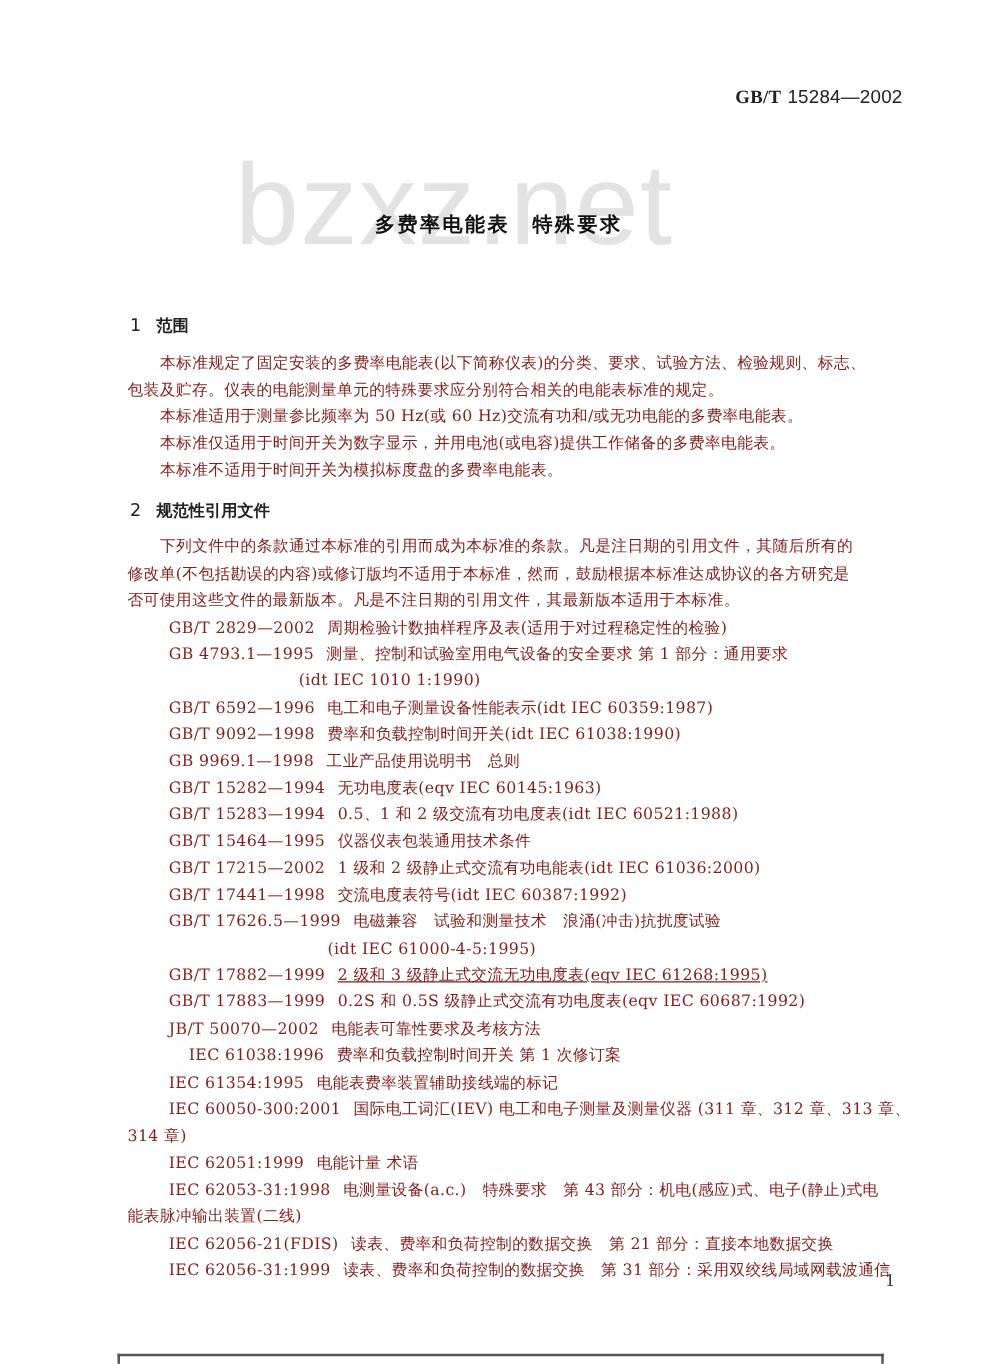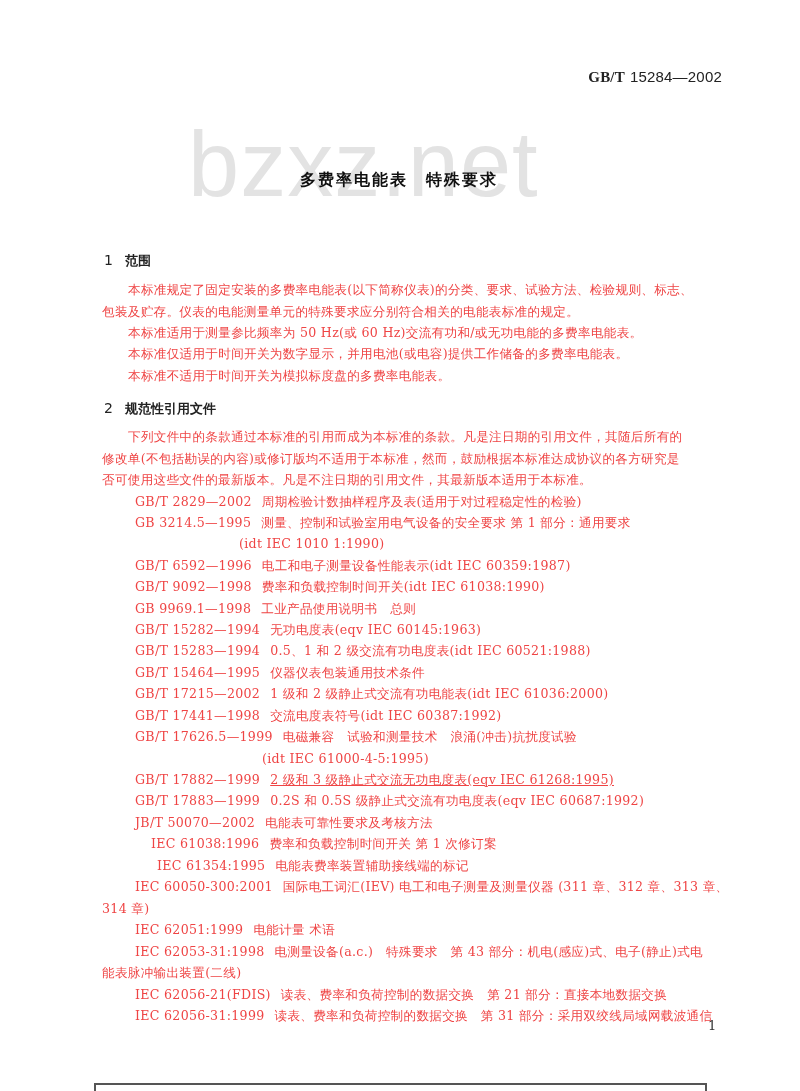--- a/index.html
+++ b/index.html
@@ -14,21 +14,21 @@
   .watermark {
     left: 188px; top: 118px; font-family: "Liberation Sans", sans-serif; font-weight: normal;
     font-size: 92px; color: #e3e3e3; letter-spacing: 1px; line-height: 1; z-index: 0;
   }
   .doc-title {
     left: 300px; top: 170px; font-family: "DejaVu Sans", sans-serif; font-weight: bold;
     font-size: 16px; letter-spacing: 2px; color: #111; z-index: 1;
   }
   .heading { font-family: "DejaVu Sans", sans-serif; font-weight: bold; font-size: 13px; color: #222; }
   .heading .num { font-weight: normal; font-size: 14px; margin-right: 12px; }
-  .line { font-size: 12.6px; color: #ef4444; letter-spacing: 0.3px; }
+  .line { font-size: 12.6px; color: #7f1d1d; letter-spacing: 0.3px; }
   .ref-code { display: inline-block; margin-right: 10px; }
   .page-no { font-size: 13px; color: #333; }
   .bottom-box {
     position: absolute; left: 94px; top: 1083px; width: 609px; height: 20px;
     border: 2px solid #555; border-bottom: none;
   }
 </style>
 </head>
 <body>
 
@@ -51,37 +51,37 @@
 <div class="abs line" style="left:128px; top:368px;">本标准不适用于时间开关为模拟标度盘的多费率电能表。</div>
 
 <div class="abs heading" style="left:104px; top:400px;">
   <span class="num">2</span><span>规范性引用文件</span>
 </div>
 <div class="abs line" style="left:128px; top:429px;">下列文件中的条款通过本标准的引用而成为本标准的条款。凡是注日期的引用文件，其随后所有的</div>
 <div class="abs line" style="left:102px; top:451px;">修改单(不包括勘误的内容)或修订版均不适用于本标准，然而，鼓励根据本标准达成协议的各方研究是</div>
 <div class="abs line" style="left:102px; top:472px;">否可使用这些文件的最新版本。凡是不注日期的引用文件，其最新版本适用于本标准。</div>
 
 <div class="abs line" style="left:135px; top:494px;"><span class="ref-code">GB/T 2829—2002</span><span>周期检验计数抽样程序及表(适用于对过程稳定性的检验)</span></div>
-<div class="abs line" style="left:135px; top:515px;"><span class="ref-code">GB 3214.5—1995</span><span>测量、控制和试验室用电气设备的安全要求 第 1 部分：通用要求</span></div>
+<div class="abs line" style="left:135px; top:515px;"><span class="ref-code">GB 4793.1—1995</span><span>测量、控制和试验室用电气设备的安全要求 第 1 部分：通用要求</span></div>
 <div class="abs line" style="left:239px; top:536px;">(idt IEC 1010 1:1990)</div>
 <div class="abs line" style="left:135px; top:558px;"><span class="ref-code">GB/T 6592—1996</span><span>电工和电子测量设备性能表示(idt IEC 60359:1987)</span></div>
 <div class="abs line" style="left:135px; top:579px;"><span class="ref-code">GB/T 9092—1998</span><span>费率和负载控制时间开关(idt IEC 61038:1990)</span></div>
 <div class="abs line" style="left:135px; top:601px;"><span class="ref-code">GB 9969.1—1998</span><span>工业产品使用说明书　总则</span></div>
 <div class="abs line" style="left:135px; top:622px;"><span class="ref-code">GB/T 15282—1994</span><span>无功电度表(eqv IEC 60145:1963)</span></div>
 <div class="abs line" style="left:135px; top:643px;"><span class="ref-code">GB/T 15283—1994</span><span>0.5、1 和 2 级交流有功电度表(idt IEC 60521:1988)</span></div>
 <div class="abs line" style="left:135px; top:665px;"><span class="ref-code">GB/T 15464—1995</span><span>仪器仪表包装通用技术条件</span></div>
 <div class="abs line" style="left:135px; top:686px;"><span class="ref-code">GB/T 17215—2002</span><span>1 级和 2 级静止式交流有功电能表(idt IEC 61036:2000)</span></div>
 <div class="abs line" style="left:135px; top:708px;"><span class="ref-code">GB/T 17441—1998</span><span>交流电度表符号(idt IEC 60387:1992)</span></div>
 <div class="abs line" style="left:135px; top:729px;"><span class="ref-code">GB/T 17626.5—1999</span><span>电磁兼容　试验和测量技术　浪涌(冲击)抗扰度试验</span></div>
 <div class="abs line" style="left:262px; top:751px;">(idt IEC 61000-4-5:1995)</div>
 <div class="abs line" style="left:135px; top:772px;text-decoration:underline;"><span class="ref-code">GB/T 17882—1999</span><span>2 级和 3 级静止式交流无功电度表(eqv IEC 61268:1995)</span></div>
 <div class="abs line" style="left:135px; top:793px;"><span class="ref-code">GB/T 17883—1999</span><span>0.2S 和 0.5S 级静止式交流有功电度表(eqv IEC 60687:1992)</span></div>
 <div class="abs line" style="left:135px; top:815px;"><span class="ref-code">JB/T 50070—2002</span><span>电能表可靠性要求及考核方法</span></div>
 <div class="abs line" style="left:135px; top:836px;margin-left:16px;"><span class="ref-code">IEC 61038:1996</span><span>费率和负载控制时间开关 第 1 次修订案</span></div>
-<div class="abs line" style="left:135px; top:858px;margin-left:22px;"><span class="ref-code">IEC 61354:1995</span><span>电能表费率装置辅助接线端的标记</span></div>
+<div class="abs line" style="left:135px; top:858px;"><span class="ref-code">IEC 61354:1995</span><span>电能表费率装置辅助接线端的标记</span></div>
 <div class="abs line" style="left:135px; top:879px;"><span class="ref-code">IEC 60050-300:2001</span><span>国际电工词汇(IEV) 电工和电子测量及测量仪器 (311 章、312 章、313 章、</span></div>
 <div class="abs line" style="left:102px; top:901px;">314 章)</div>
 <div class="abs line" style="left:135px; top:922px;"><span class="ref-code">IEC 62051:1999</span><span>电能计量 术语</span></div>
 <div class="abs line" style="left:135px; top:944px;"><span class="ref-code">IEC 62053-31:1998</span><span>电测量设备(a.c.)　特殊要求　第 43 部分：机电(感应)式、电子(静止)式电</span></div>
 <div class="abs line" style="left:102px; top:965px;">能表脉冲输出装置(二线)</div>
 <div class="abs line" style="left:135px; top:987px;"><span class="ref-code">IEC 62056-21(FDIS)</span><span>读表、费率和负荷控制的数据交换　第 21 部分：直接本地数据交换</span></div>
 <div class="abs line" style="left:135px; top:1008px;"><span class="ref-code">IEC 62056-31:1999</span><span>读表、费率和负荷控制的数据交换　第 31 部分：采用双绞线局域网载波通信</span></div>
 
 <div class="abs page-no" style="left:708px; top:1018px;">1</div>
 

